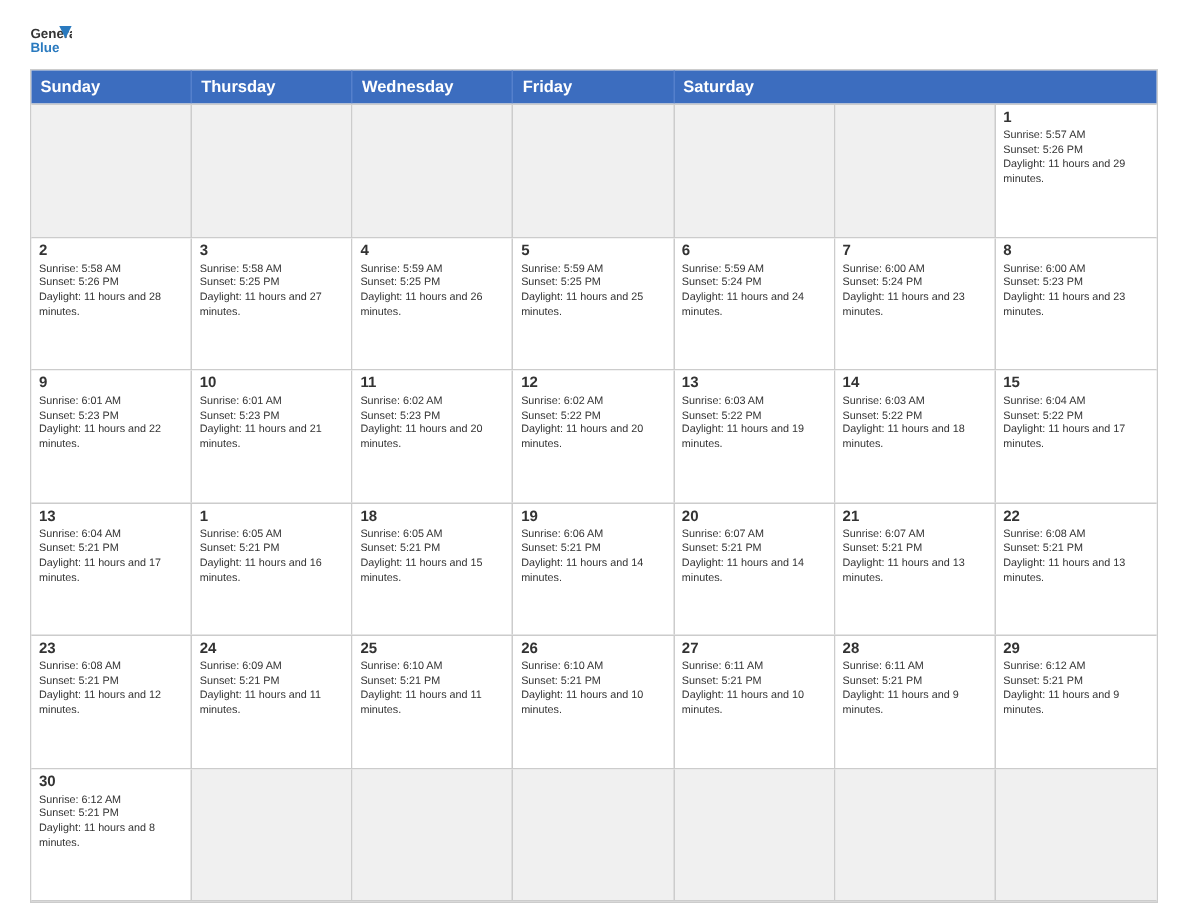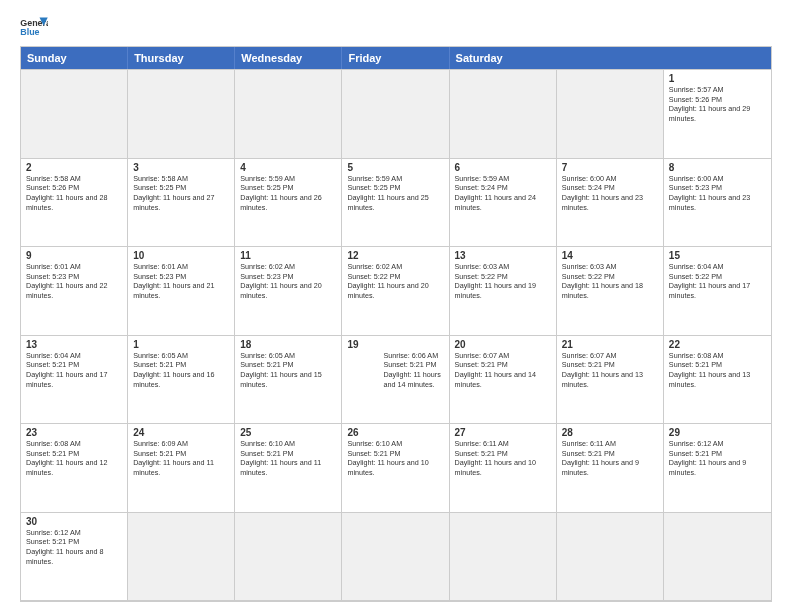--- a/index.html
+++ b/index.html
@@ -251,21 +251,21 @@
 Daylight: 11 hours and 16 minutes.</div>
           </div>
           <div class="cell">
             <div class="cell-date">18</div>
             <div class="cell-info" style="white-space: pre-line;">Sunrise: 6:05 AM
 Sunset: 5:21 PM
 Daylight: 11 hours and 15 minutes.</div>
           </div>
           <div class="cell">
             <div class="cell-date">19</div>
-            <div class="cell-info" style="white-space: pre-line; margin-left: 36px;">Sunrise: 6:06 AM
+            <div class="cell-info" style="white-space: pre-line;">Sunrise: 6:06 AM
 Sunset: 5:21 PM
 Daylight: 11 hours and 14 minutes.</div>
           </div>
           <div class="cell">
             <div class="cell-date">20</div>
             <div class="cell-info" style="white-space: pre-line;">Sunrise: 6:07 AM
 Sunset: 5:21 PM
 Daylight: 11 hours and 14 minutes.</div>
           </div>
           <div class="cell">

